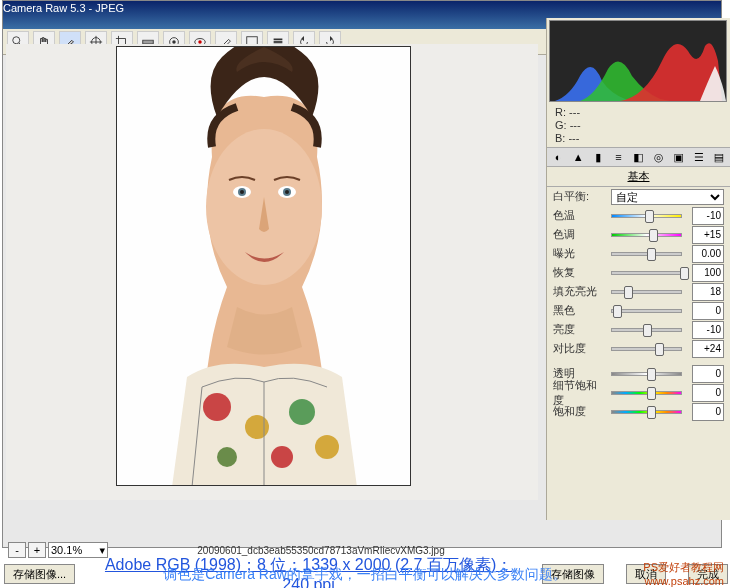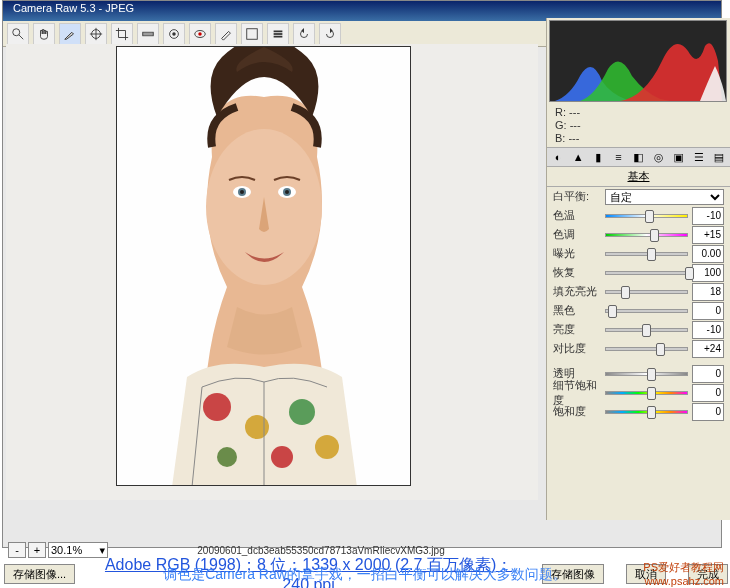--- a/index.html
+++ b/index.html
@@ -1,36 +1,36 @@
 <!DOCTYPE html>
 <html><head>
 <meta charset="utf-8">
 <style>
 *{box-sizing:border-box;margin:0;padding:0;font-family:"Microsoft YaHei",SimSun,Arial,sans-serif;font-size:11px}
 body{background:#fff;width:730px;height:588px;position:relative}
 .app{width:720px;height:548px;background:#e8e8e8;border:1px solid #888;margin:0 0 0 2px}
-.titlebar{height:20px;background:linear-gradient(#0a246a,#3a6ea5);color:#fff;padding:1px 10px;font-size:11px}
+.titlebar{height:28px;background:linear-gradient(#0a246a,#3a6ea5);color:#fff;padding:1px 0;font-size:11px}
 .toolbar{height:26px;background:#ece9d8;border-bottom:1px solid #aca899;display:flex;align-items:center;padding:0 4px;gap:4px}
 .tbtn{width:22px;height:22px;border:1px solid #ccc;background:#f0f0f0;display:flex;align-items:center;justify-content:center;cursor:pointer}
 .tbtn svg{width:14px;height:14px}
 .preview-toggle{margin-left:auto;display:flex;align-items:center;gap:2px}
 .preview-btn{border:1px solid #888;padding:1px 4px;background:#f0f0f0}
 .canvas-area{position:absolute;top:44px;left:6px;width:532px;height:456px;background:#eeedea}
 .photo{position:absolute;top:2px;left:110px;width:295px;height:440px;border:1px solid #333;background:#fff;overflow:hidden}
 .zoom-bar{position:absolute;bottom:28px;left:8px;width:524px;height:20px;display:flex;align-items:center;gap:2px}
 .zoom-btn{width:18px;height:16px;border:1px solid #888;background:#f4f4f4;text-align:center;line-height:14px}
 .zoom-sel{width:60px;height:16px;border:1px solid #888;background:#fff;padding:0 2px;display:flex;align-items:center;justify-content:space-between}
 .filename{flex:1;text-align:center;font-size:10px;color:#333}
 .panel{position:absolute;top:18px;right:0;width:184px;height:502px;background:#ece9d8;border-left:1px solid #aca899}
 .histo{width:178px;height:82px;margin:2px;border:1px solid #888;background:#262626;position:relative;overflow:hidden}
 .rgb{padding:2px 8px;font-size:10px;color:#333;line-height:13px}
 .tabstrip{height:20px;background:#ddd;display:flex;align-items:center;border-top:1px solid #aaa;border-bottom:1px solid #aaa;padding:0 4px;gap:6px}
 .tabstrip span{width:16px;height:16px;display:inline-flex;align-items:center;justify-content:center}
 .panel-title{text-align:center;padding:2px;font-size:11px;border-bottom:1px solid #aaa;text-decoration:underline}
-.row{display:flex;align-items:center;padding:1px 6px;gap:4px;height:19px}
+.row{display:flex;align-items:center;padding:1px 6px;gap:10px;height:19px}
 .row .lbl{width:48px;font-size:11px;color:#333}
 .row .val{width:32px;height:15px;border:1px solid #888;background:#fff;text-align:right;padding:8px 2px;font-size:10px}
 .row select{flex:1;height:16px;border:1px solid #888;background:#fff;font-size:11px}
 .slider{flex:1;height:15px;position:relative;display:flex;align-items:center}
 .track{flex:1;height:4px;background:#ccc;border:1px solid #999;position:relative}
 .thumb{position:absolute;width:9px;height:13px;background:#eee;border:1px solid #666;top:-5px;border-radius:2px}
 .grad-temp{background:linear-gradient(to right,#08f,#fff,#fe0)}
 .grad-tint{background:linear-gradient(to right,#0c0,#fff,#f0f)}
 .grad-clar{background:linear-gradient(to right,#888,#fff,#888)}
 .grad-vib{background:linear-gradient(to right,#888,#0af,#0f0,#fe0,#f80,#f0f)}

